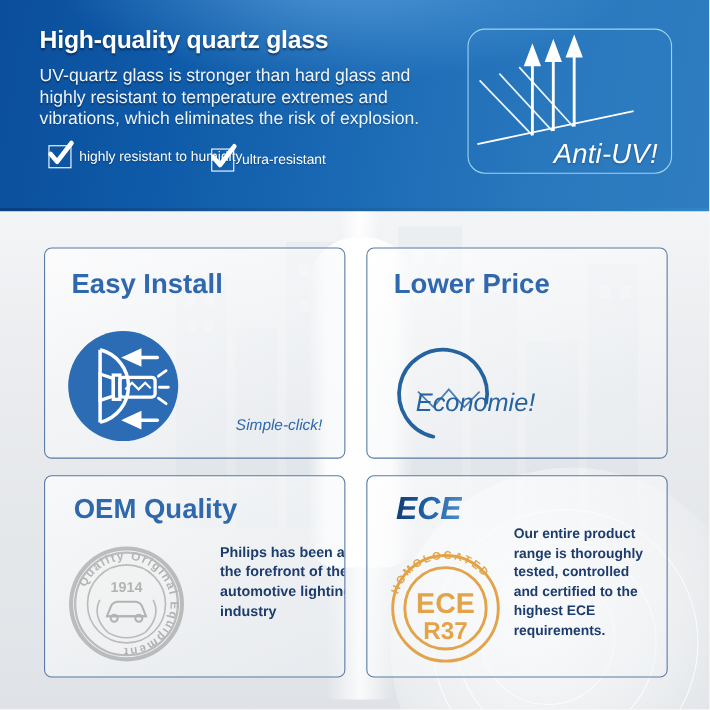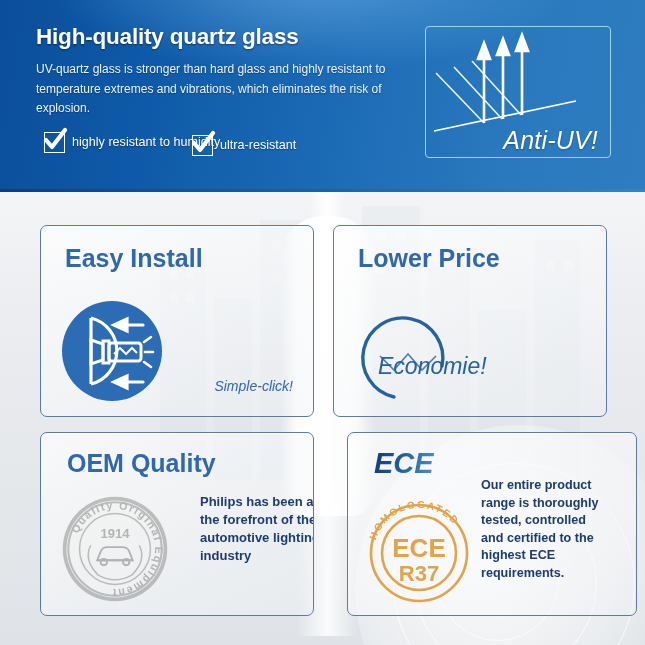--- a/index.html
+++ b/index.html
@@ -48,53 +48,53 @@
     content:"";position:absolute;left:0;bottom:0;width:100%;height:3px;
     background:linear-gradient(90deg,#0a3f82,#2f86c6);
   }
   .hdr-title{
     position:absolute;left:36px;top:24px;
     font-size:22.5px;font-weight:bold;color:#ffffff;letter-spacing:-.2px;
     text-shadow:0 1px 2px rgba(0,0,0,.45);
   }
   .hdr-body{
     position:absolute;left:36px;top:60px;width:372px;
-    font-size:12px;line-height:19.5px;color:#eef4fb;
+    font-size:16px;line-height:19.5px;color:#eef4fb;
     text-shadow:0 1px 1px rgba(0,0,0,.3);
   }
   .checks{position:absolute;left:40px;top:132px;width:380px;height:44px;}
   .chk{position:absolute;display:flex;align-items:center;gap:7px;}
   .chk .box{position:relative;width:19px;height:19px;border:1.6px solid #ffffff;flex:0 0 auto;}
   .chk .box .tick{position:absolute;left:-3px;top:-6px;width:26px;height:26px;}
   .chk .lbl{font-size:12.6px;line-height:14.6px;color:#ffffff;text-shadow:0 1px 1px rgba(0,0,0,.35);}
   .chk1{left:4px;top:0;}
   .chk2{left:152px;top:3px;}
 
   .uvbox{
     position:absolute;left:425px;top:26px;width:184px;height:130px;
-    border:1.6px solid #9fd2ef;border-radius:4px;
+    border:1.6px solid #9fd2ef;border-radius:16px;
   }
   .uvtext{
     position:absolute;right:12px;bottom:2px;
     font-size:25px;font-style:italic;color:#ffffff;font-weight:400;
     letter-spacing:.2px;text-shadow:0 1px 2px rgba(0,0,0,.3);
   }
 
   
   .card{
     position:absolute;
     border:1px solid #5b7ba6;border-radius:7px;
     background:linear-gradient(145deg,rgba(255,255,255,.70) 0%,rgba(250,251,252,.55) 45%,rgba(240,243,246,.42) 100%);
     box-shadow:inset 0 1px 0 rgba(255,255,255,.7);
     overflow:hidden;
   }
   .c1{left:40px;top:225px;width:272px;height:190px;}
   .c2{left:333px;top:225px;width:272px;height:190px;}
   .c3{left:40px;top:432px;width:272px;height:182px;}
-  .c4{left:347px;top:432px;width:272px;height:182px;padding-left:16px;}
+  .c4{left:333px;top:432px;width:272px;height:182px;}
 
   .card-title{position:absolute;font-weight:bold;color:#2f68ad;}
   .t1{left:24px;top:18px;font-size:25px;}
   .t2{left:24px;top:18px;font-size:25px;}
   .t3{left:26px;top:16px;font-size:25px;}
   .t4{left:26px;top:14px;font-size:29px;font-style:italic;font-weight:bold;
       background:linear-gradient(100deg,#123a72 0%,#1e5ea3 45%,#4f8fc9 100%);
       -webkit-background-clip:text;background-clip:text;color:transparent;}
 
   

